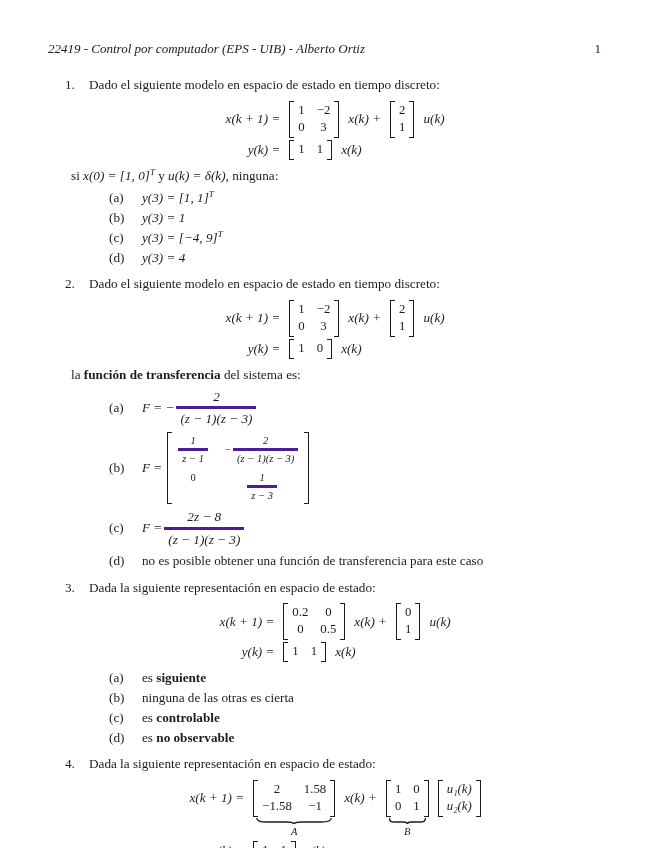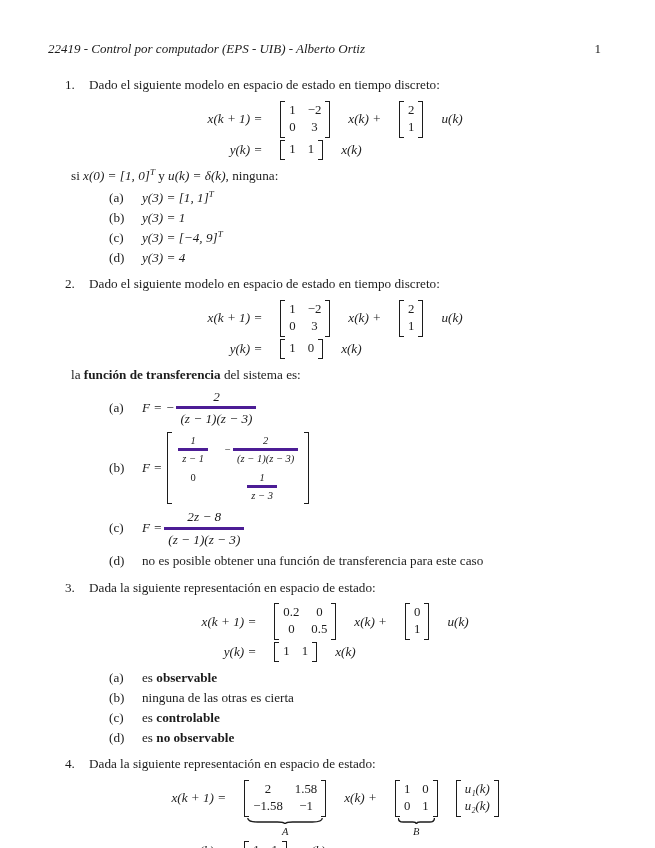--- a/index.html
+++ b/index.html
@@ -25,21 +25,21 @@
   .qnum { width: 24px; flex: none; }
 
   .cond, .lead { margin: 6px 0 5px 23px; }
 
   
   .math { font-style: italic; }
   sup { font-size: 9px; font-style: italic; vertical-align: super; line-height: 0; }
 
   
   .eqblock { width: fit-content; margin: 7px auto 7px auto; }
-  .eqline { display: flex; align-items: center; column-gap: 18px; margin: 2px 0; }
+  .eqline { display: flex; align-items: center; column-gap: 9px; margin: 2px 0; }
   .eq-lhs { width: 76px; flex: none; text-align: right; }
 
   
   .matrix { display: inline-flex; align-items: center; }
   .matrix::before, .matrix::after { content: ""; align-self: stretch; width: 4px; flex: none; }
   .matrix::before { border: 1px solid #1c1c1c; border-right: 0; }
   .matrix::after  { border: 1px solid #1c1c1c; border-left: 0; }
   .mbody { display: grid; gap: 1px 12px; padding: 2px 4px; font-size: 12.8px; line-height: 1.25; }
   .mbody.cols2 { grid-template-columns: auto auto; }
   .mbody > span { text-align: center; }
@@ -258,21 +258,21 @@
             <span>1</span>
               <span>1</span>
           </span>
         </span>
         <span class="math">x(k)</span>
       </div>
     </div>
 
     <div class="opt">
       <span class="opt-label">(a)</span>
-      <span class="opt-text"><span>es </span><span class="bold">observable</span><span></span></span>
+      <span class="opt-text"><span>es </span><span class="bold">siguiente</span><span></span></span>
     </div>
     <div class="opt">
       <span class="opt-label">(b)</span>
       <span class="opt-text"><span>ninguna de las otras es cierta</span><span class="bold"></span><span></span></span>
     </div>
     <div class="opt">
       <span class="opt-label">(c)</span>
       <span class="opt-text"><span>es </span><span class="bold">controlable</span><span></span></span>
     </div>
     <div class="opt">

